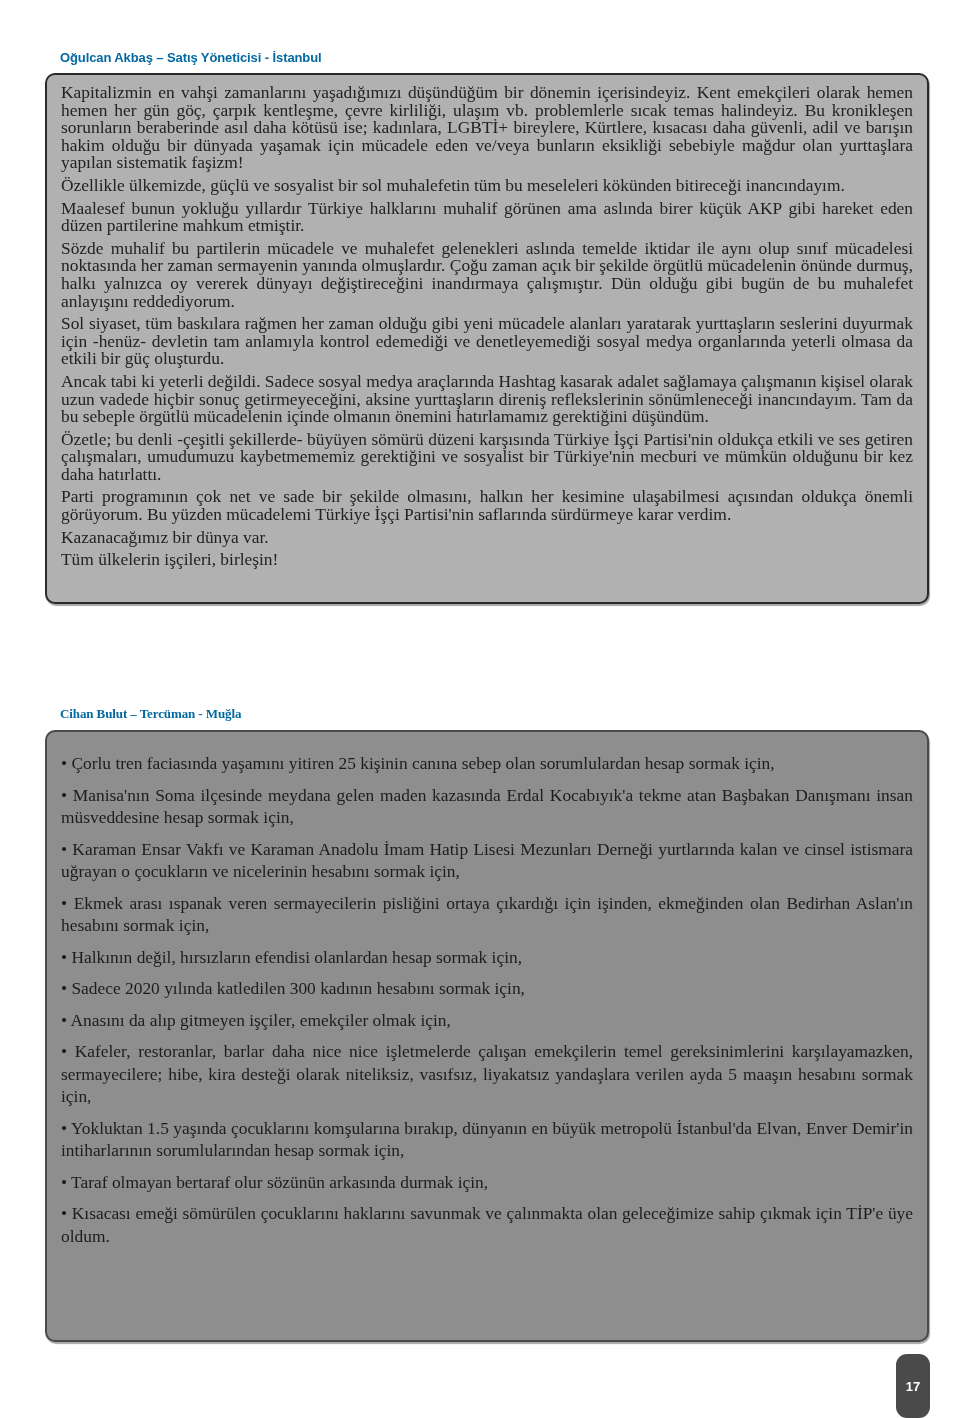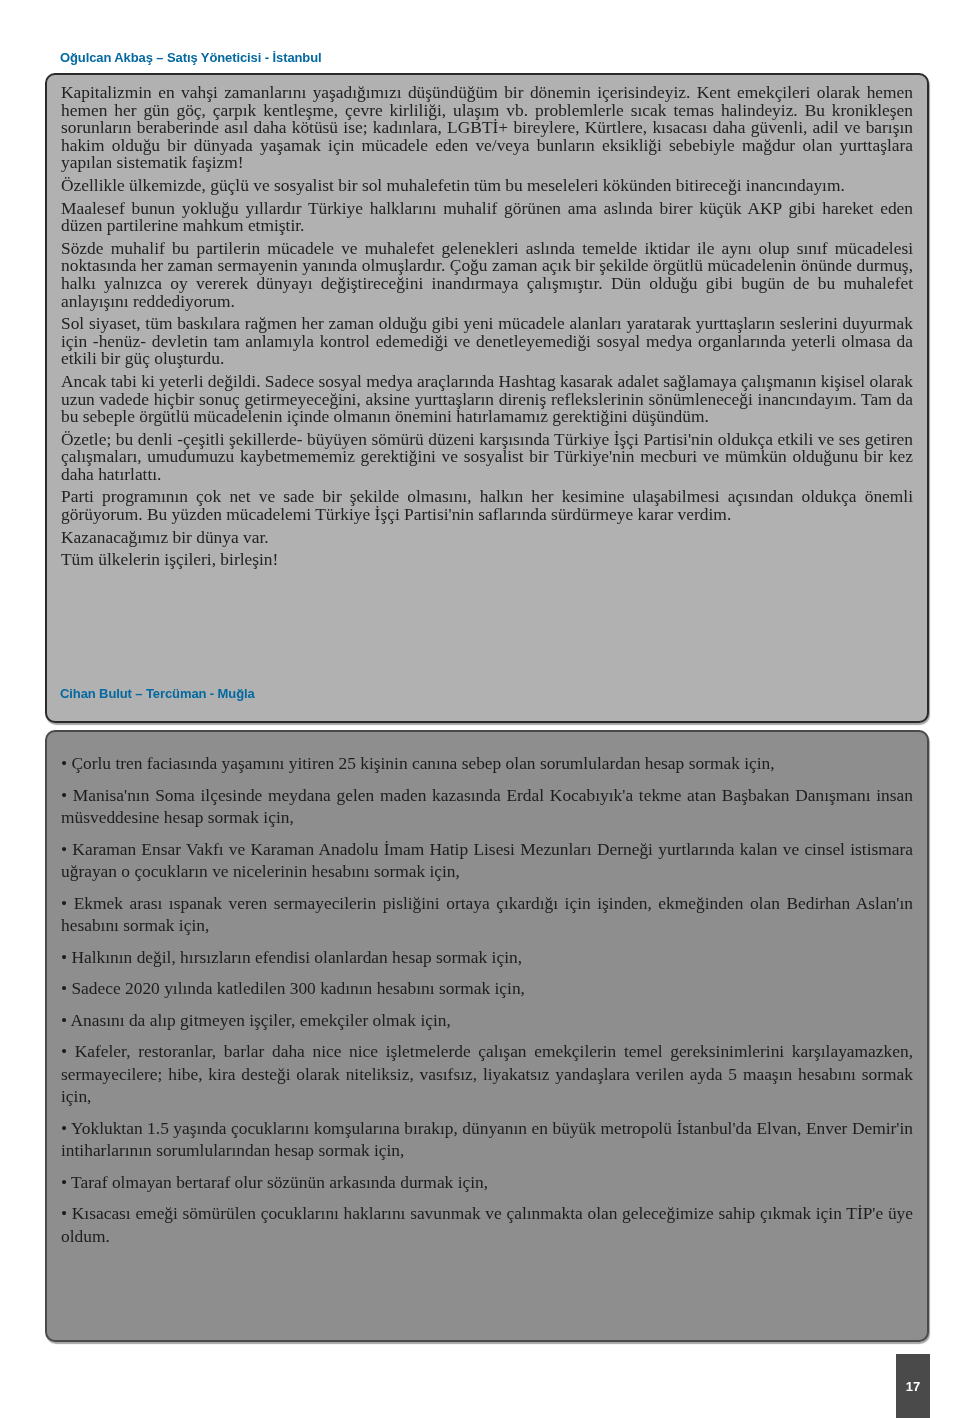--- a/index.html
+++ b/index.html
@@ -14,57 +14,57 @@
     font-family: "Liberation Sans", "DejaVu Sans", sans-serif;
     font-weight: bold; font-size: 13px; color: #0369a1;
     letter-spacing: -0.1px;
   }
   .box {
     position: absolute; left: 45px; width: 884px;
     border: 2px solid #2a2a2a; border-radius: 10px;
     box-sizing: border-box;
     box-shadow: 1px 2px 1px rgba(0,0,0,0.35);
   }
-  .box1 { top: 73px; height: 650px; background: #b1b1b1; padding: 9px 14px 0 14px; }
+  .box1 { top: 73px; height: 531px; background: #b1b1b1; padding: 9px 14px 0 14px; }
   .box2 { top: 730px; height: 612px; background: #8e8e8e; border-color: #4a4a4a; padding: 20px 14px 0 14px; }
   .para {
     margin: 0 0 5px 0; font-size: 17.4px; line-height: 17.6px;
     text-align: justify; color: #222;
   }
   .bullet {
     margin: 0 0 9px 0; font-size: 17.4px; line-height: 22.5px;
     text-align: justify; color: #1d1d1d;
   }
   .page-num {
     position: absolute; left: 896px; top: 1354px; width: 34px; height: 64px;
     background: #4a4a4a; color: #ffffff;
     font-family: "Liberation Sans", "DejaVu Sans", sans-serif;
     font-weight: bold; font-size: 13px;
-    display: flex; align-items: center; justify-content: center;
+    display: flex; align-items: center; justify-content: center; border-radius: 11px;
   }
 </style>
 </head>
 <body>
 
 <div class="author" style="top:50px;">Oğulcan Akbaş – Satış Yöneticisi - İstanbul</div>
 
 <div class="box box1">
   <p class="para">Kapitalizmin en vahşi zamanlarını yaşadığımızı düşündüğüm bir dönemin içerisindeyiz. Kent emekçileri ola­rak hemen hemen her gün göç, çarpık kentleşme, çevre kirliliği, ulaşım vb. problemlerle sıcak temas halinde­yiz. Bu kronikleşen sorunların beraberinde asıl daha kötüsü ise; kadınlara, LGBTİ+ bireylere, Kürtlere, kısacası daha güvenli, adil ve barışın hakim olduğu bir dünyada yaşamak için mücadele eden ve/veya bunların eksikliği sebebiyle mağdur olan yurttaşlara yapılan sistematik faşizm!</p>
   <p class="para">Özellikle ülkemizde, güçlü ve sosyalist bir sol muhalefetin tüm bu meseleleri kökünden bitireceği inancındayım.</p>
   <p class="para">Maalesef bunun yokluğu yıllardır Türkiye halklarını muhalif görünen ama aslında birer küçük AKP gibi ha­reket eden düzen partilerine mahkum etmiştir.</p>
   <p class="para">Sözde muhalif bu partilerin mücadele ve muhalefet gelenekleri aslında temelde iktidar ile aynı olup sınıf mü­cadelesi noktasında her zaman sermayenin yanında olmuşlardır. Çoğu zaman açık bir şekilde örgütlü mücade­lenin önünde durmuş, halkı yalnızca oy vererek dünyayı değiştireceğini inandırmaya çalışmıştır. Dün olduğu gibi bugün de bu muhalefet anlayışını reddediyorum.</p>
   <p class="para">Sol siyaset, tüm baskılara rağmen her zaman olduğu gibi yeni mücadele alanları yaratarak yurttaşların seslerini duyurmak için -henüz- devletin tam anlamıyla kontrol edemediği ve denetleyemediği sosyal medya organla­rında yeterli olmasa da etkili bir güç oluşturdu.</p>
   <p class="para">Ancak tabi ki yeterli değildi. Sadece sosyal medya araçlarında Hashtag kasarak adalet sağlamaya çalışmanın ki­şisel olarak uzun vadede hiçbir sonuç getirmeyeceğini, aksine yurttaşların direniş reflekslerinin sönümleneceği inancındayım. Tam da bu sebeple örgütlü mücadelenin içinde olmanın önemini hatırlamamız gerektiğini düşündüm.</p>
   <p class="para">Özetle; bu denli -çeşitli şekillerde- büyüyen sömürü düzeni karşısında Türkiye İşçi Partisi'nin oldukça etkili ve ses getiren çalışmaları, umudumuzu kaybetmememiz gerektiğini ve sosyalist bir Türkiye'nin mecburi ve mümkün olduğunu bir kez daha hatırlattı.</p>
   <p class="para">Parti programının çok net ve sade bir şekilde olmasını, halkın her kesimine ulaşabilmesi açısından oldukça önemli görüyorum. Bu yüzden mücadelemi Türkiye İşçi Partisi'nin saflarında sürdürmeye karar verdim.</p>
   <p class="para">Kazanacağımız bir dünya var.</p>
   <p class="para">Tüm ülkelerin işçileri, birleşin!</p>
 </div>
 
-<div class="author" style="top:686px;">Cihan Bulut – Tercüman - Muğla</div>
+<div class="author" style="top:706px;font-family:Liberation Serif, serif;">Cihan Bulut – Tercüman - Muğla</div>
 
 <div class="box box2">
   <p class="bullet">• Çorlu tren faciasında yaşamını yitiren 25 kişinin canına sebep olan sorumlulardan hesap sormak için,</p>
   <p class="bullet">• Manisa'nın Soma ilçesinde meydana gelen maden kazasında Erdal Kocabıyık'a tekme atan Başbakan Danış­manı insan müsveddesine hesap sormak için,</p>
   <p class="bullet">• Karaman Ensar Vakfı ve Karaman Anadolu İmam Hatip Lisesi Mezunları Derneği yurtlarında kalan ve cinsel istismara uğrayan o çocukların ve nicelerinin hesabını sormak için,</p>
   <p class="bullet">• Ekmek arası ıspanak veren sermayecilerin pisliğini ortaya çıkardığı için işinden, ekmeğinden olan Bedirhan Aslan'ın hesabını sormak için,</p>
   <p class="bullet">• Halkının değil, hırsızların efendisi olanlardan hesap sormak için,</p>
   <p class="bullet">• Sadece 2020 yılında katledilen 300 kadının hesabını sormak için,</p>
   <p class="bullet">• Anasını da alıp gitmeyen işçiler, emekçiler olmak için,</p>
   <p class="bullet">• Kafeler, restoranlar, barlar daha nice nice işletmelerde çalışan emekçilerin temel gereksinimlerini karşılaya­mazken, sermayecilere; hibe, kira desteği olarak niteliksiz, vasıfsız, liyakatsız yandaşlara verilen ayda 5 maaşın hesabını sormak için,</p>

